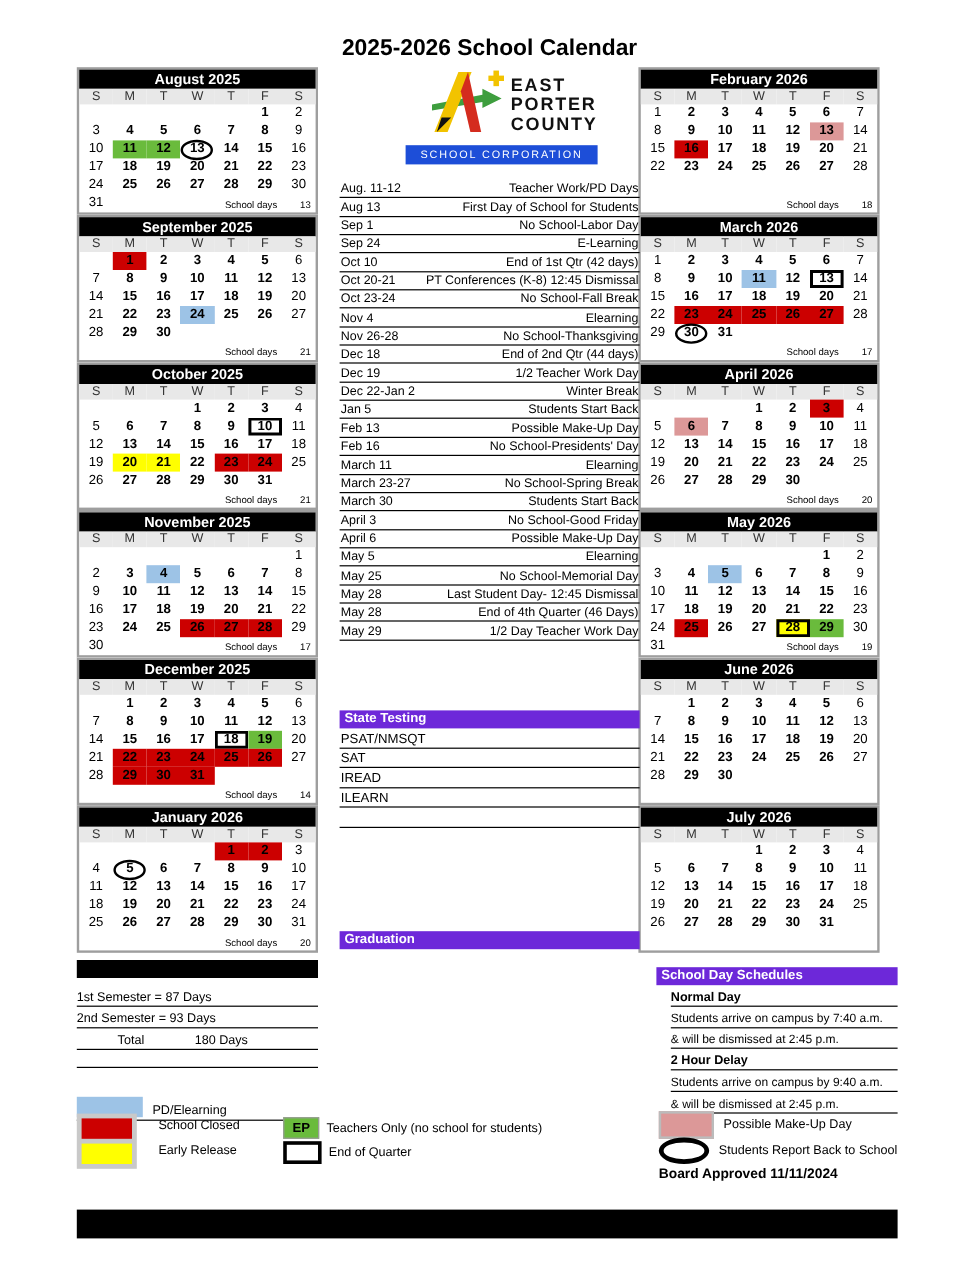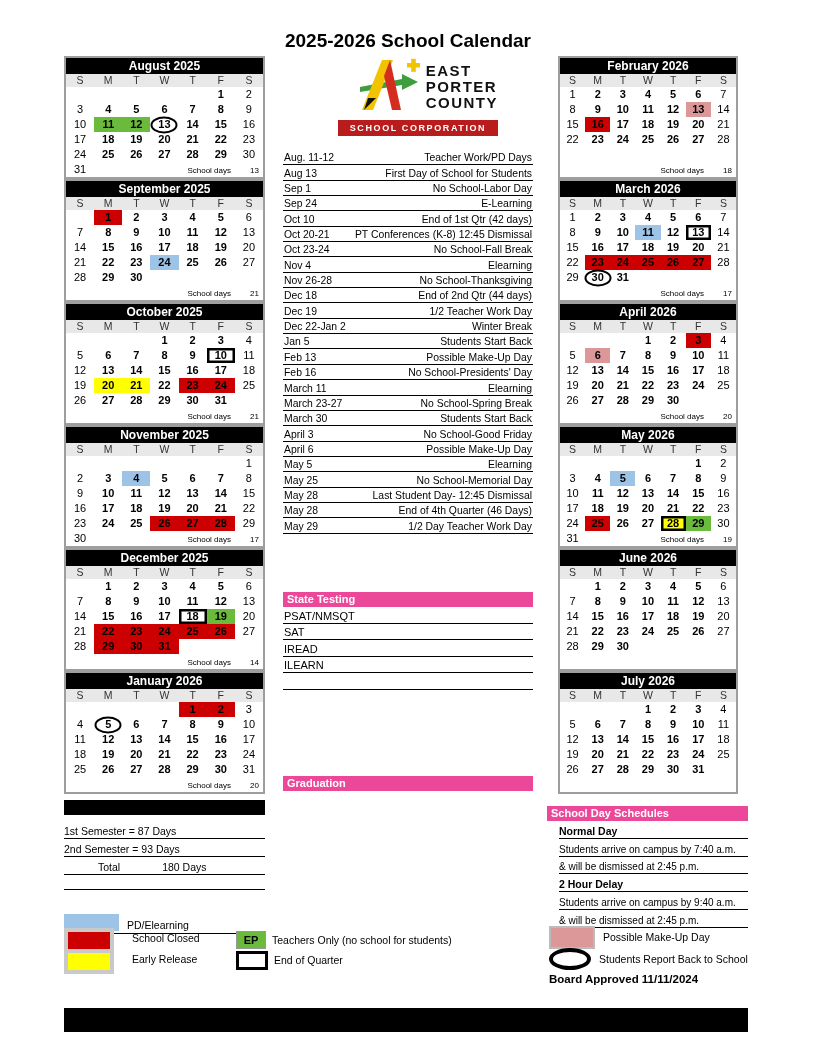--- a/index.html
+++ b/index.html
@@ -7,26 +7,26 @@
   .page{position:relative;width:816px;height:1056px;background:#fff;overflow:hidden;}
 
   
   #page-title{position:absolute;top:30px;left:0;width:100%;text-align:center;
     font-size:19px;font-weight:bold;}
 
   
   #logo{position:absolute;left:338px;top:56px;width:160px;}
   #logo .logo-row{display:flex;align-items:center;gap:4px;justify-content:flex-end;}
   #logo .logo-text div{font-weight:bold;font-size:15px;line-height:16px;letter-spacing:1.5px;color:#111;}
-  #logo .logo-badge{margin-top:2px;background:#b91c1c;color:#fff;font-weight:bold;
+  #logo .logo-badge{margin-top:2px;background:#1d4ed8;color:#fff;font-weight:normal;
     font-size:9px;letter-spacing:1.6px;text-align:center;padding:3px 4px;}
 
   
   #left-col{position:absolute;left:64px;top:56px;width:201px;}
-  #right-col{position:absolute;left:558px;top:56px;width:180px;}
+  #right-col{position:absolute;left:532px;top:56px;width:201px;}
   .month{border:2px solid #9e9e9e;background:#fff;box-sizing:content-box;}
   .m-title{background:#000;color:#fff;text-align:center;font-weight:bold;font-size:12px;
     height:16px;line-height:16px;}
   .cal-body{position:relative;height:103px;}
   .cal-grid{display:grid;grid-template-columns:repeat(7,1fr);}
   .wd{height:13px;line-height:13px;background:#e8e8e8;color:#333;text-align:center;font-size:10.5px;}
   .dc{height:15px;line-height:15px;text-align:center;font-size:11px;font-weight:bold;position:relative;}
   .dc.we{font-weight:normal;}
   .mk-green{background:var(--c-green);}
   .mk-blue{background:var(--c-blue);}
@@ -38,21 +38,21 @@
     transform:translate(-50%,-50%);border:2.5px solid #000;border-radius:50%;}
   .sd-line{position:absolute;bottom:2px;right:4px;font-size:8px;display:flex;color:#000;}
   .sd-value{width:28px;text-align:right;}
 
   
   #key-dates{position:absolute;left:283px;top:150px;width:250px;}
   .kd-row{height:15.35px;border-bottom:1.6px solid #000;display:flex;justify-content:space-between;
     align-items:flex-end;font-size:10.4px;padding:0 1px 1px 1px;box-sizing:border-box;white-space:nowrap;}
 
   
-  .sec-header{background:#ec4899;color:#fff;font-weight:bold;font-size:11px;height:15px;line-height:15px;padding-left:4px;}
+  .sec-header{background:#6d28d9;color:#fff;font-weight:bold;font-size:11px;height:15px;line-height:15px;padding-left:4px;}
   .sec-row{height:16.5px;border-bottom:1.6px solid #000;font-size:11px;display:flex;
     align-items:flex-end;padding:0 1px 1px 1px;box-sizing:border-box;}
   #testing{position:absolute;left:283px;top:592px;width:250px;}
   #graduation{position:absolute;left:283px;top:776px;width:250px;}
 
   
   #summary{position:absolute;left:64px;top:800px;width:201px;}
   .sum-bar{background:#000;height:15px;margin-bottom:6px;}
   .sum-row{height:16px;border-bottom:1.3px solid #000;font-size:10.5px;display:flex;
     align-items:flex-end;padding-bottom:1px;}

